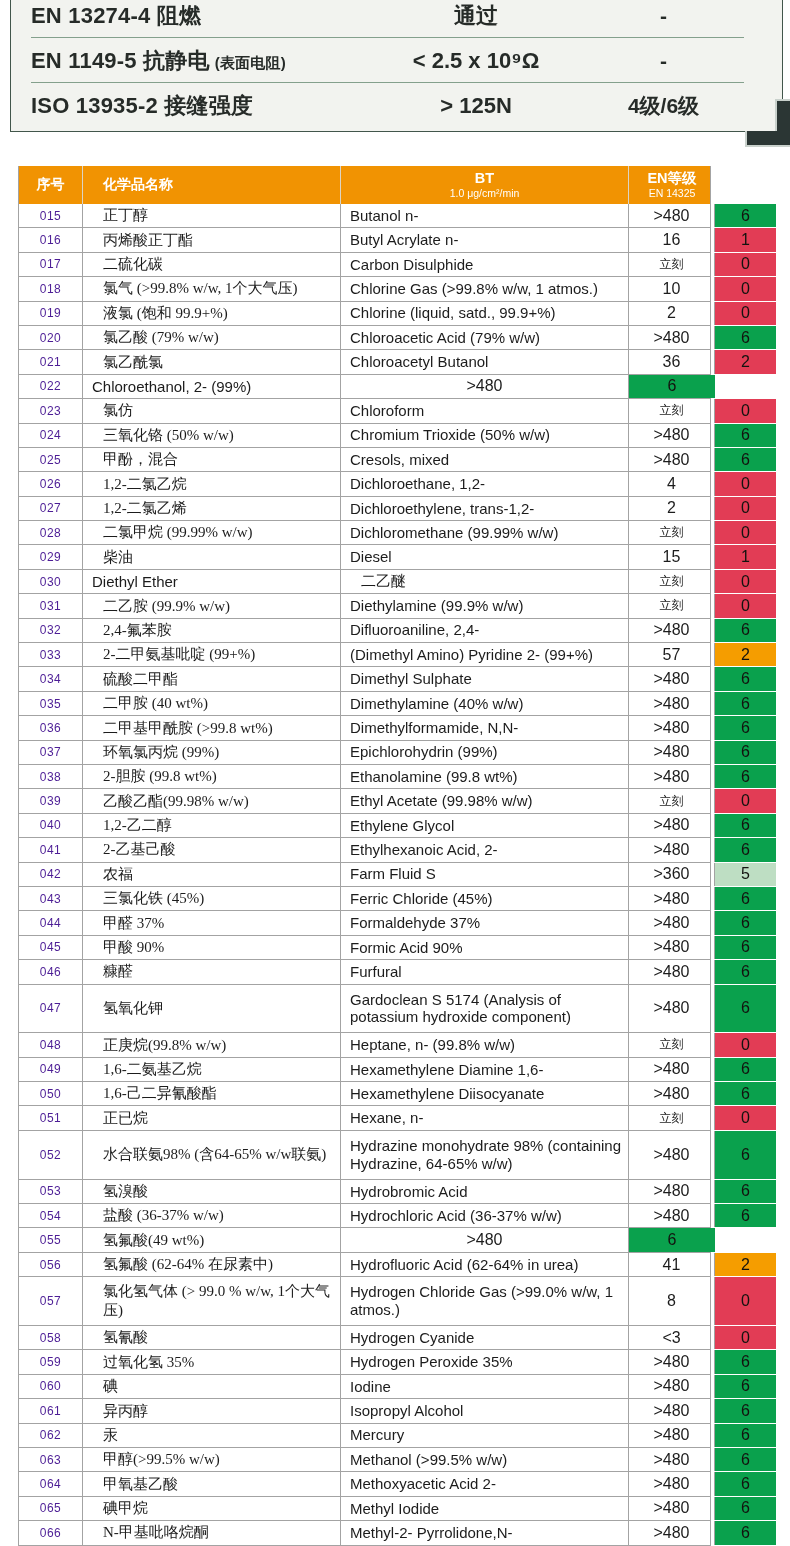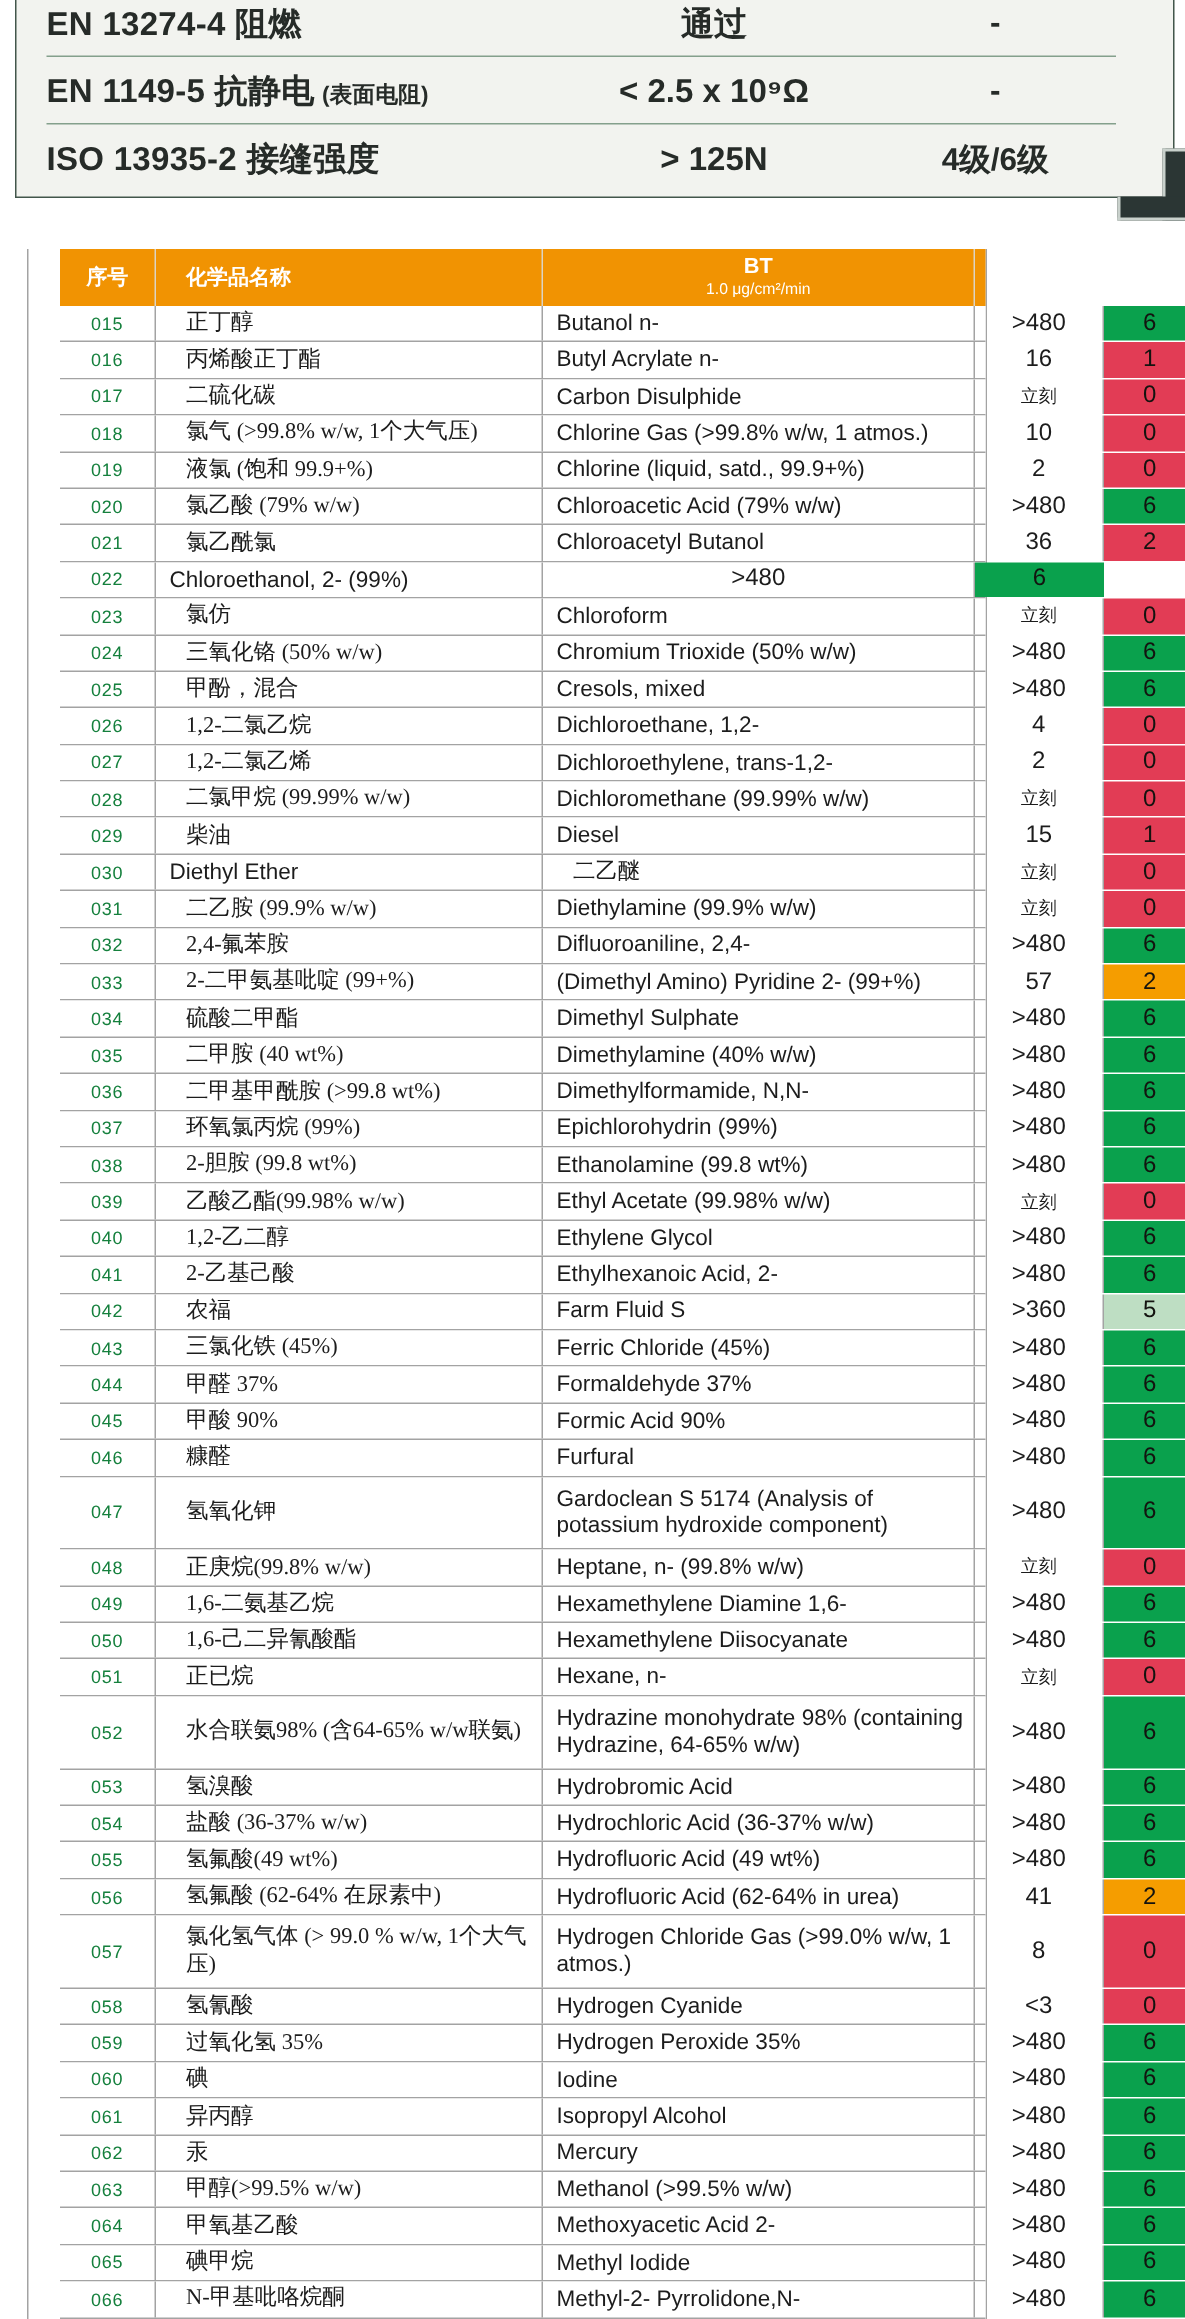--- a/index.html
+++ b/index.html
@@ -19,41 +19,41 @@
   .spec-value { font-size:22px; font-weight:700; color:#262b28; text-align:center; white-space:nowrap; }
   .spec-extra { font-size:21px; font-weight:700; color:#262b28; text-align:center; }
 
   
   .corner-v { position:absolute; left:775px; top:99px; width:15px; height:48px; background:#2b3634;
               border-left:2px solid #c9d1cc; border-top:2px solid #c9d1cc; }
   .corner-h { position:absolute; left:745px; top:131px; width:45px; height:16px; background:#2b3634;
               border-left:2px solid #c9d1cc; border-bottom:2px solid #c9d1cc; }
 
   
-  .chem-table { position:absolute; left:18px; top:166px; width:640px;
-                border:1px solid #a3a3a3; border-top:none; border-bottom:none;padding-left:21px; }
+  .chem-table { position:absolute; left:18px; top:166px; width:693px;
+                border:1px solid #a3a3a3; border-top:none; border-bottom:none; }
   .thead { display:grid; grid-template-columns:64px 258px 288px 86px 61px;
            height:38px; background:#f19302; color:#ffffff; }
   .th { display:flex; flex-direction:column; justify-content:center;
         border-right:1px solid #dcd4c4; }
   .th:last-child { border-right:none; }
   .th.center { align-items:center; text-align:center; }
   .th-no { align-items:center; font-size:14px; font-weight:700; }
   .th-cn { padding-left:20px; font-size:14px; font-weight:700; }
   .th-en { padding-left:9px; font-size:14.5px; font-weight:700; }
   .th-main { font-size:14.5px; font-weight:700; line-height:1.15; }
   .th-sub  { font-size:10.5px; font-weight:400; line-height:1.2; }
 
   .trow { display:grid; grid-template-columns:64px 258px 288px 86px 61px;
           height:24.4px; background:#ffffff; border-bottom:1px solid #a3a3a3;
           align-items:center; color:#1c1c1c; }
   .trow.tall { height:48.8px; }
   .td { height:100%; display:flex; align-items:center; border-right:1px solid #a3a3a3; }
   .td:last-child { border-right:none; }
-  .td-no { justify-content:center; font-size:12px; color:#15803d; letter-spacing:0.5px; }
+  .td-no { justify-content:center; font-size:12px; color:#4c1d95; letter-spacing:0.5px; }
   .td-cn { padding-left:20px; font-size:15px; line-height:1.25;
            font-family:"Liberation Serif", serif; }
   .td-en { padding-left:9px; padding-right:4px; font-size:15px; line-height:1.18; }
   .td-bt { justify-content:center; font-size:16px; }
   .td-bt.small { font-size:12px; }
   .td-rt { justify-content:center; font-size:16px; color:#13130f; font-weight:400; }
 </style>
 </head>
 <body>
 
@@ -409,21 +409,20 @@
     <div class="td td-no">054</div>
     <div class="td td-cn">盐酸 (36-37% w/w)</div>
     <div class="td td-en">Hydrochloric Acid (36-37% w/w)</div>
     <div class="td td-bt">&gt;480</div>
     <div class="td td-rt" style="background: rgb(10, 161, 77);">6</div>
   </div>
 
   <div class="trow">
     <div class="td td-no">055</div>
     <div class="td td-cn">氢氟酸(49 wt%)</div>
-    <div class="td td-en">Hydrofluoric Acid (49 wt%)</div>
     <div class="td td-bt">&gt;480</div>
     <div class="td td-rt" style="background: rgb(10, 161, 77);">6</div>
   </div>
 
   <div class="trow">
     <div class="td td-no">056</div>
     <div class="td td-cn">氢氟酸 (62-64% 在尿素中)</div>
     <div class="td td-en">Hydrofluoric Acid (62-64% in urea)</div>
     <div class="td td-bt">41</div>
     <div class="td td-rt" style="background: rgb(245, 157, 0);">2</div>

